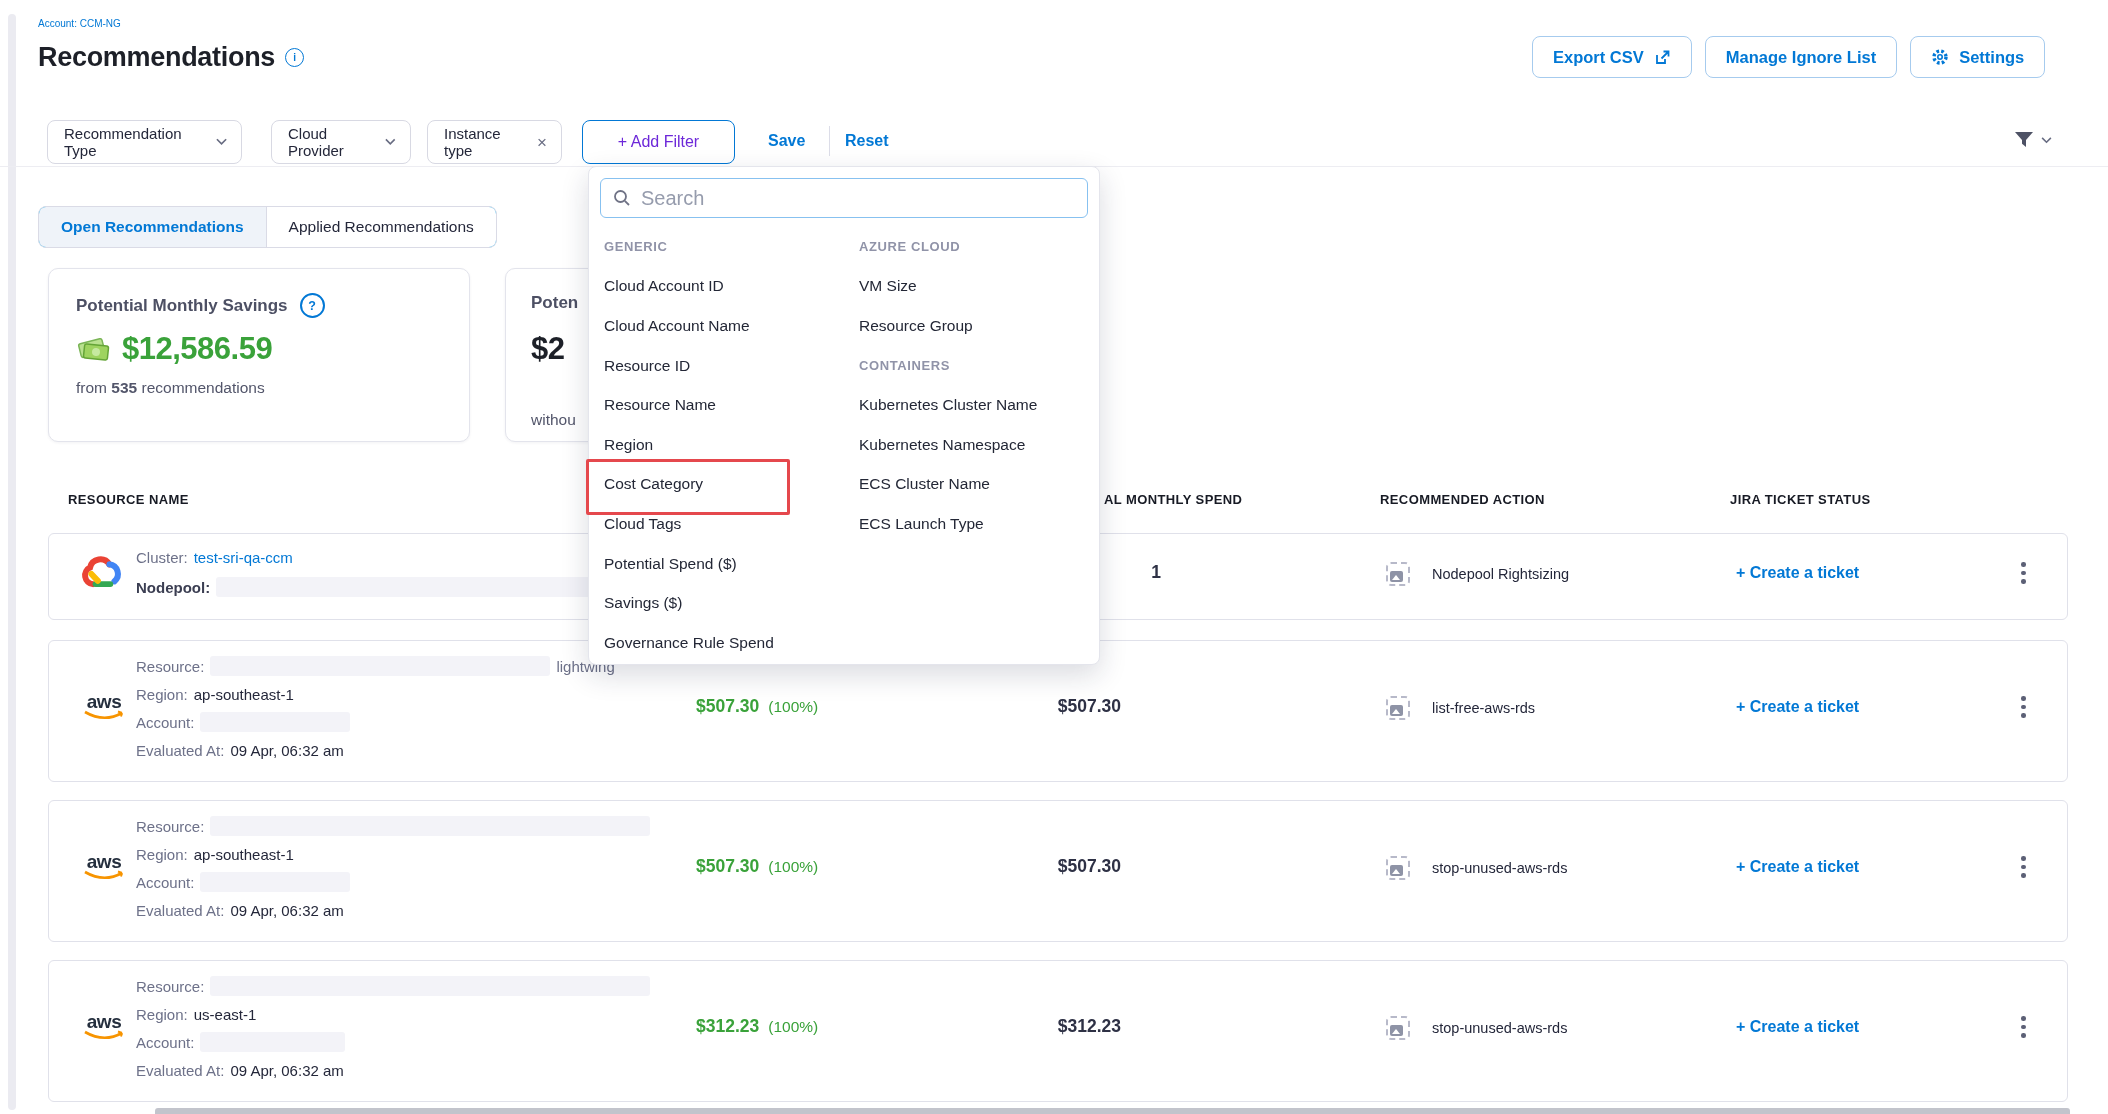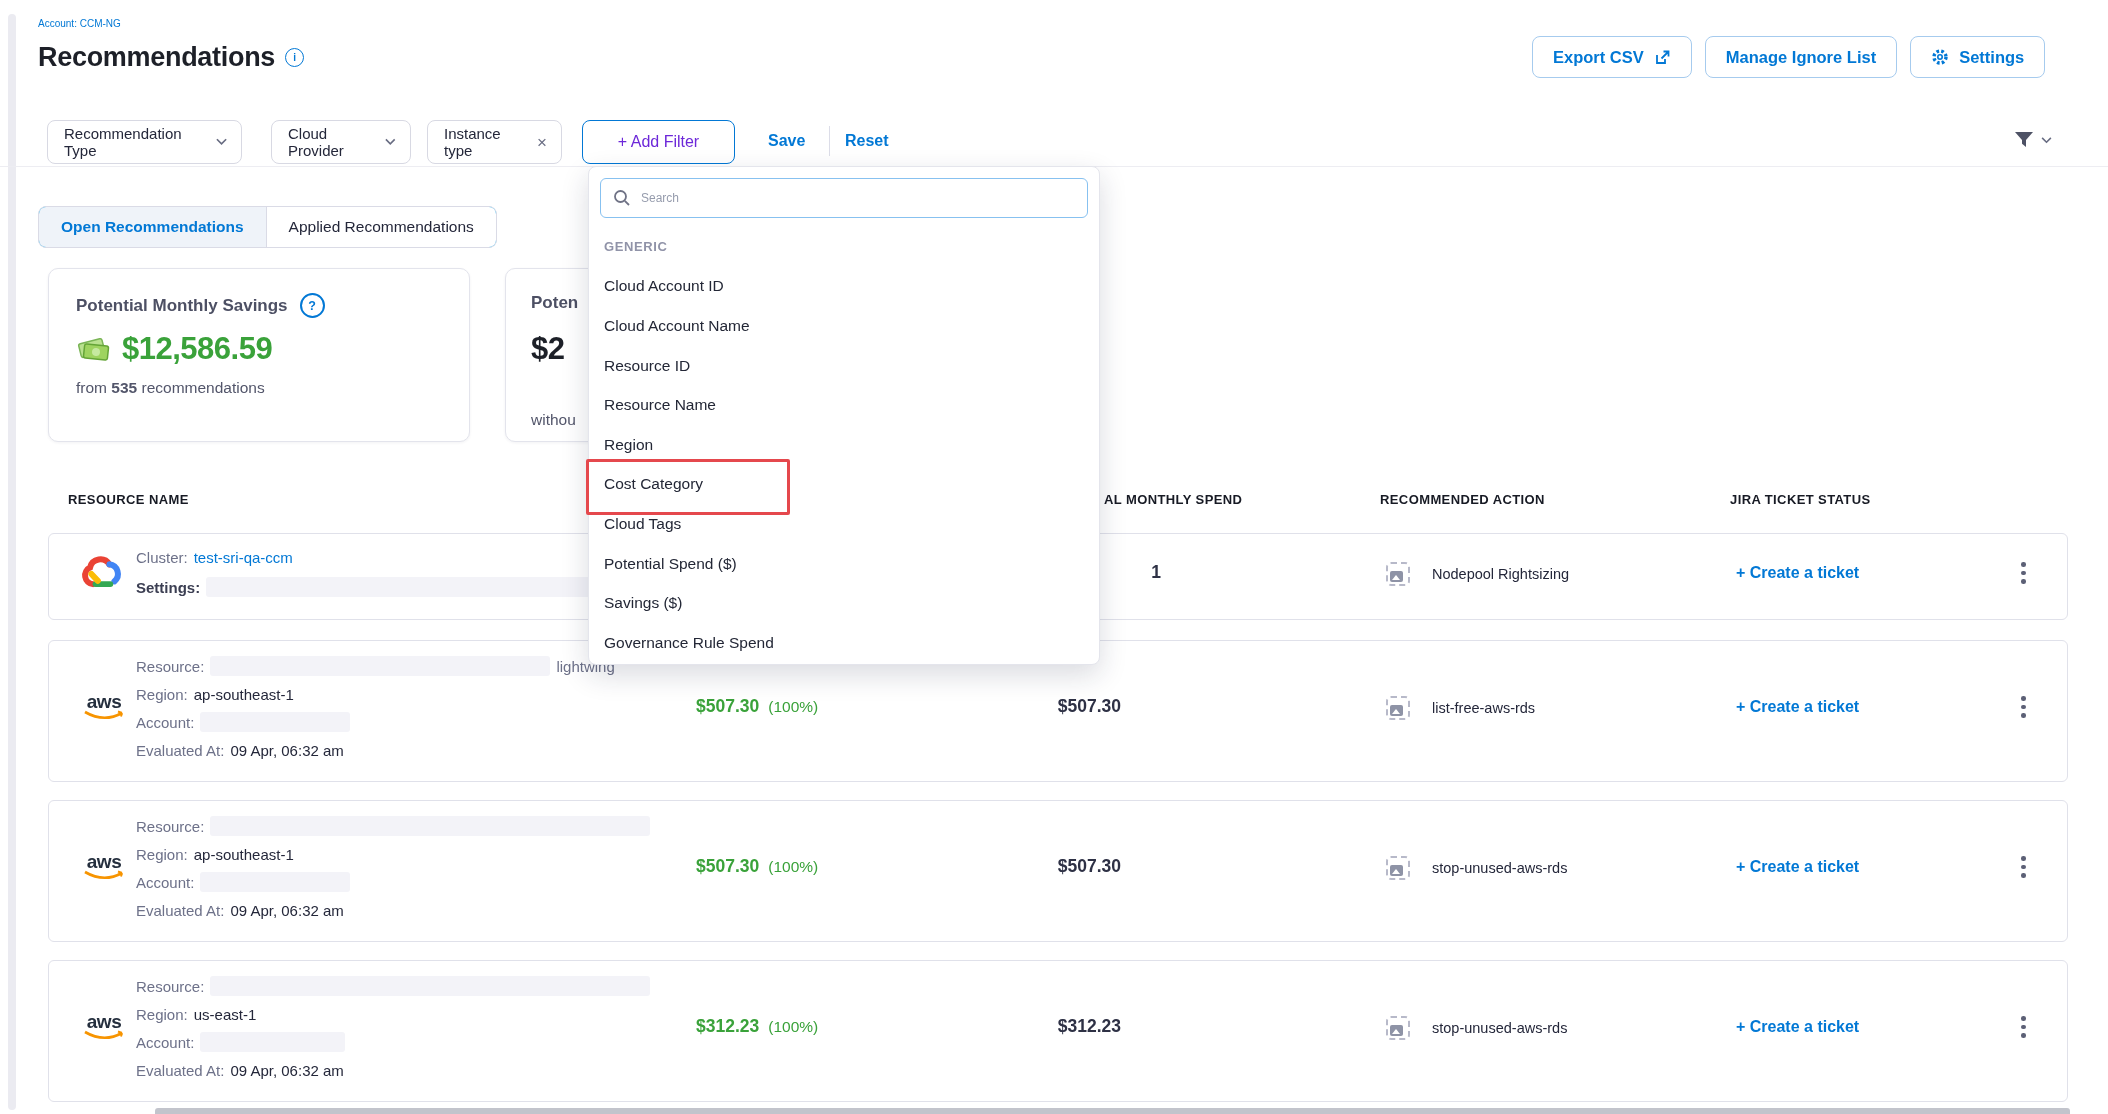--- a/index.html
+++ b/index.html
@@ -41,21 +41,21 @@
   .help-circle{display:inline-flex;width:21px;height:21px;border:2px solid #0278d5;border-radius:50%;
                align-items:center;justify-content:center;font-size:12.5px;font-weight:700;color:#0278d5;}
   .big-green{font-size:31px;font-weight:800;color:#3aa23a;letter-spacing:-0.5px;}
   .big-dark{font-size:31px;font-weight:800;color:#1d2028;letter-spacing:-0.5px;}
   .card-sub{font-size:15.5px;color:#52556a;}
   
   .panel{left:588px;top:166px;width:510px;height:497px;background:#fff;border:1px solid #e4e5ec;
          border-radius:8px;box-shadow:0 10px 28px rgba(25,30,60,.16);z-index:50;}
   .search-wrap{position:absolute;left:11px;top:11px;width:488px;height:40px;box-sizing:border-box;}
   .search-input{width:100%;height:100%;box-sizing:border-box;border:1.6px solid #87c1f0;border-radius:6px;
-                padding:0 12px 0 40px;font-size:12px;color:#24273a;outline:none;background:#fff;
+                padding:0 12px 0 40px;font-size:20px;color:#24273a;outline:none;background:#fff;
                 font-family:"Liberation Sans",sans-serif;}
   .search-input::placeholder{color:#969cad;}
   .search-glyph{position:absolute;left:13px;top:11px;}
   .col{position:absolute;top:60px;list-style:none;margin:0;padding:0;}
   .col li{height:39.6px;display:flex;align-items:center;font-size:15.5px;color:#232736;}
   .col li.sec{font-size:13px;font-weight:600;color:#9093a8;letter-spacing:.6px;}
   .hl-box{position:absolute;left:-3px;top:292px;width:198px;height:50px;border:3px solid #e5484d;
           border-radius:2px;z-index:51;}
   
   .th{position:absolute;font-size:13px;font-weight:700;color:#171a24;letter-spacing:.4px;}
@@ -195,21 +195,21 @@
         <path d="M66 21 A21 21 0 0 1 77 58" fill="none" stroke="#4285F4" stroke-width="13" stroke-linecap="round"></path>
         <path d="M36 64 H68" stroke="#34A853" stroke-width="13" stroke-linecap="round"></path>
         <path d="M27 42 L41 57" stroke="#FBBC05" stroke-width="13" stroke-linecap="round"></path>
       </svg>
     </div>
     <div class="line nowrap" style="top:12px;">
       <span class="lbl">Cluster:</span>
       <span class="cluster-link">test-sri-qa-ccm</span>
     </div>
     <div class="line nowrap" style="top:42px;">
-      <span class="bold-dark">Settings:</span>
+      <span class="bold-dark">Nodepool:</span>
       <span class="blur" style="width:420px;"></span>
     </div>
     <div class="spend" style="left:1032px;top:28px;width:80px;">1</div>
     <div class="action" style="left:1337px;top:28px;">
       <span class="img-icon">
           <i></i>
         </span>
       <span>Nodepool Rightsizing</span>
     </div>
     <div class="ticket" style="left:1687px;top:30px;">+ Create a ticket</div>
@@ -365,17 +365,27 @@
       <li>Resource ID</li>
       <li>Resource Name</li>
       <li>Region</li>
       <li>Cost Category</li>
       <li>Cloud Tags</li>
       <li>Potential Spend ($)</li>
       <li>Savings ($)</li>
       <li>Governance Rule Spend</li>
     </ul>
 
+    <ul class="col" style="left:270px;">
+      <li class="sec">AZURE CLOUD</li>
+      <li>VM Size</li>
+      <li>Resource Group</li>
+      <li class="sec">CONTAINERS</li>
+      <li>Kubernetes Cluster Name</li>
+      <li>Kubernetes Namespace</li>
+      <li>ECS Cluster Name</li>
+      <li>ECS Launch Type</li>
+    </ul>
 
     <div class="hl-box"></div>
   </div>
 
 </div>
 
 </body></html>

